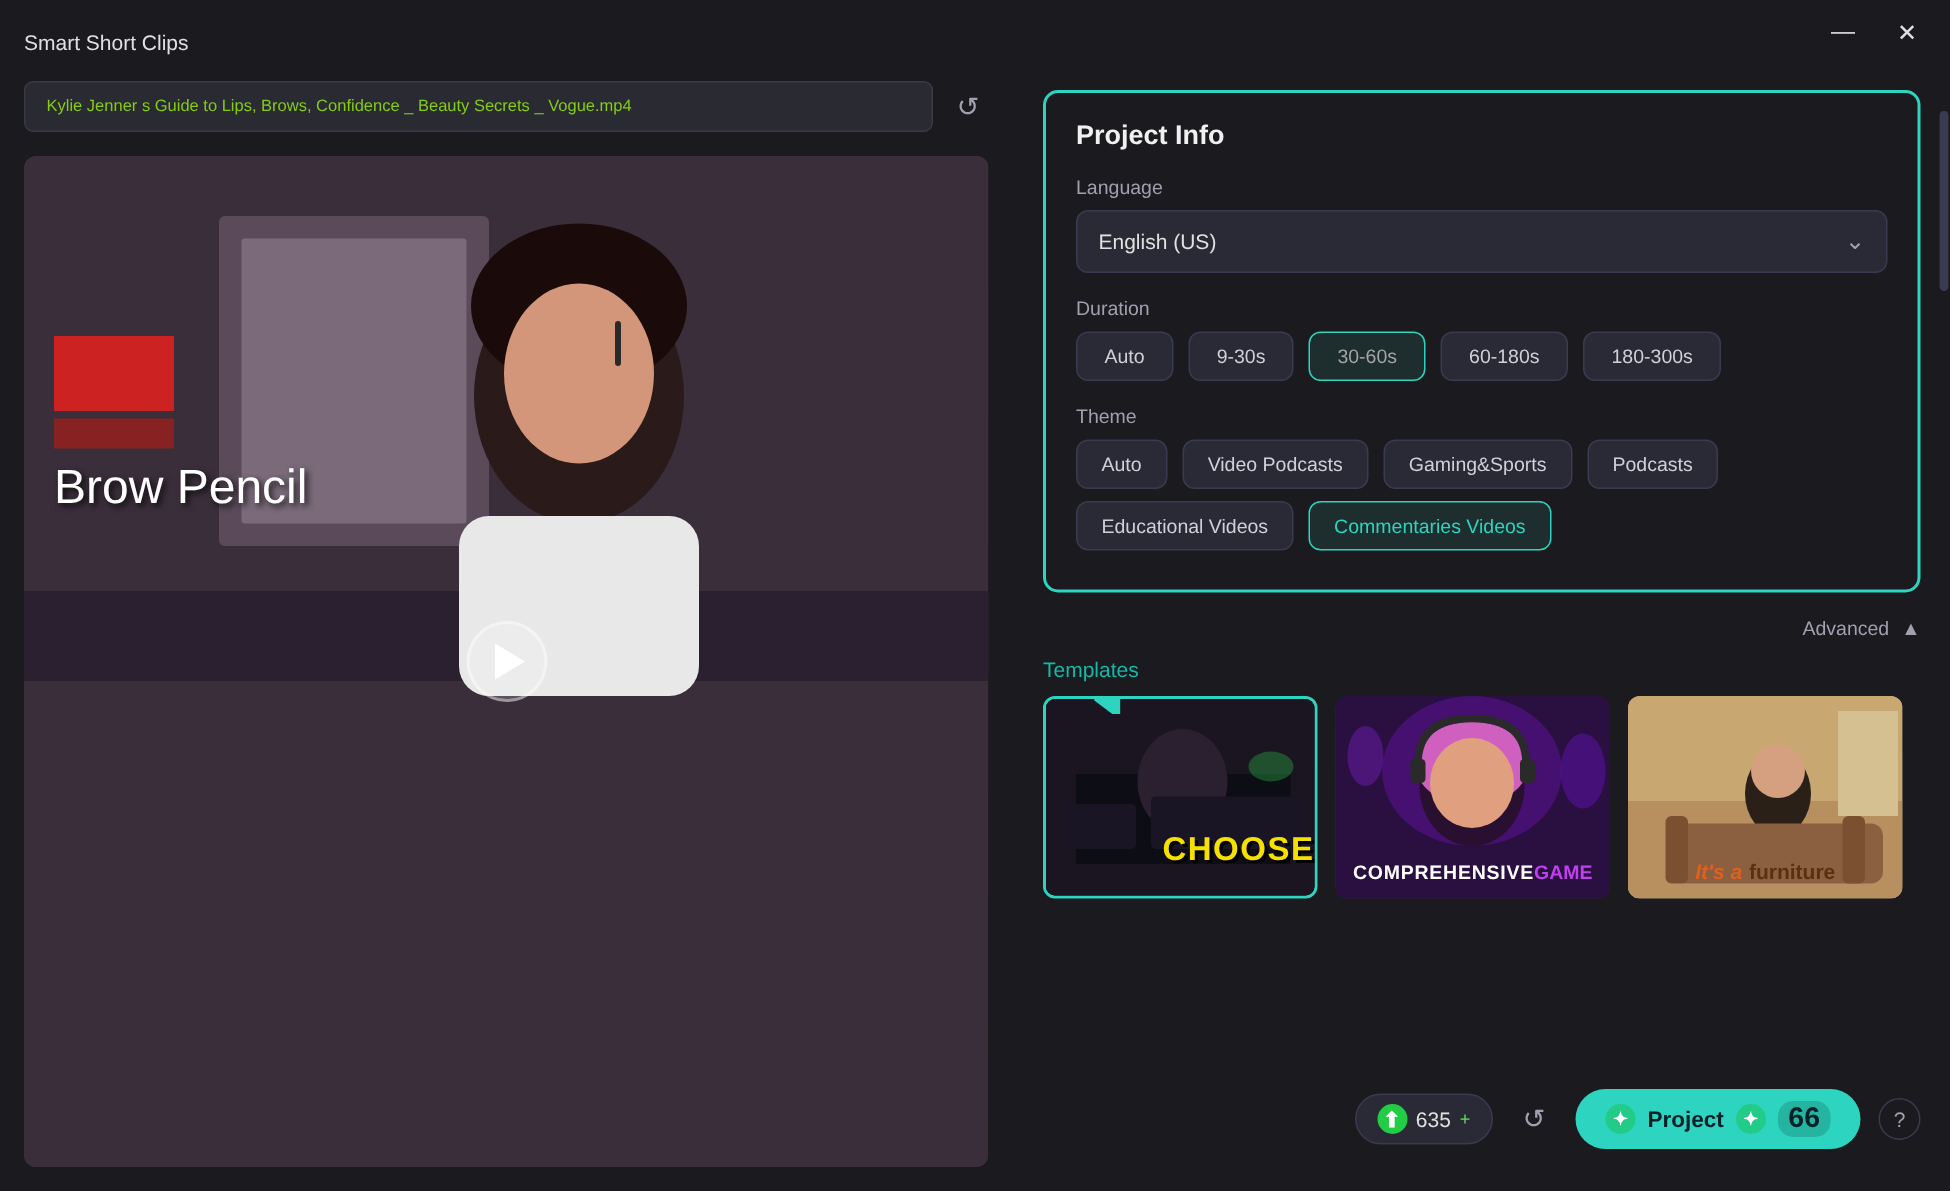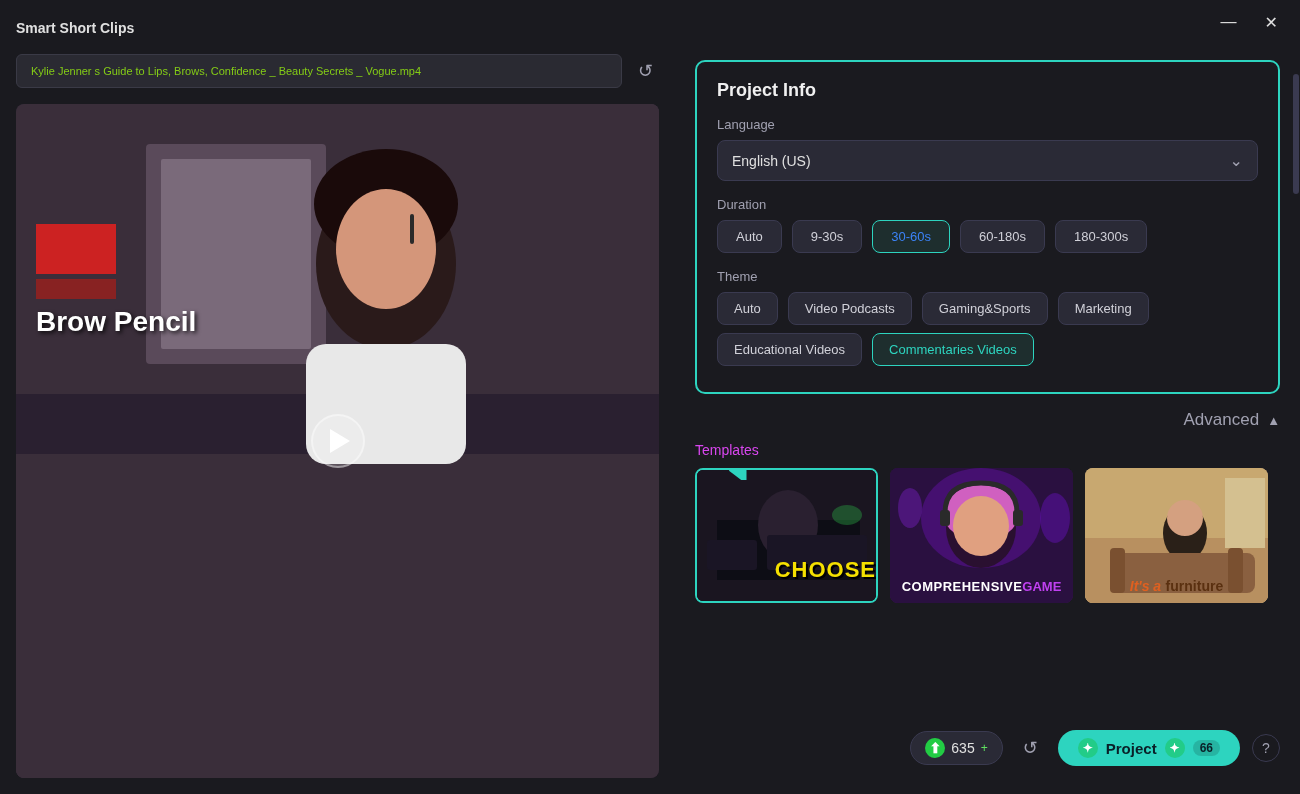--- a/index.html
+++ b/index.html
@@ -17,21 +17,21 @@
     .title-bar {
       display: flex;
       align-items: center;
       justify-content: space-between;
       padding: 12px 16px;
       background: #1a1a1f;
       height: 44px;
     }
     .title-bar-title {
       font-size: 14px;
-      font-weight: 700;
+      font-weight: 400;
       color: #e0e0e0;
       margin-top: 12px;
     }
     .title-bar-controls {
       display: flex;
       gap: 16px;
     }
     .title-bar-btn {
       background: none;
       border: none;
@@ -98,22 +98,22 @@
     .video-bg {
       width: 100%;
       height: 100%;
       background: linear-gradient(135deg, #2a2a36 0%, #3a3240 30%, #4a3a50 60%, #2a2230 100%);
       position: relative;
     }
     .brow-pencil-text {
       position: absolute;
       top: 30%;
       left: 20px;
-      font-size: 28px;
-      font-weight: 700;
+      font-size: 32px;
+      font-weight: 400;
       color: white;
       text-shadow: 2px 2px 4px rgba(0,0,0,0.8);
     }
     .play-btn-overlay {
       position: absolute;
       top: 50%;
       left: 50%;
       transform: translate(-50%, -50%);
       width: 54px;
       height: 54px;
@@ -239,21 +239,21 @@
       background: #2a2a36;
       border: 1px solid #3a3a50;
       border-radius: 8px;
       padding: 8px 18px;
       color: #d0d0d8;
       font-size: 13px;
       cursor: pointer;
     }
     .pill-btn.active {
       border-color: #2dd4bf;
-      color: #3b82f6;
+      color: #a3a3a3;
       background: #1e2e2e;
     }
 
     
     .theme-btn-group {
       display: flex;
       gap: 10px;
       flex-wrap: wrap;
       margin-bottom: 8px;
     }
@@ -274,36 +274,36 @@
 
     
     .advanced-row {
       display: flex;
       align-items: center;
       justify-content: flex-end;
       gap: 8px;
       margin-top: 4px;
     }
     .advanced-label {
-      font-size: 17px;
+      font-size: 13px;
       color: #a0a0b0;
       cursor: pointer;
     }
     .advanced-chevron {
       font-size: 13px;
       color: #a0a0b0;
     }
 
     
     .templates-section {
       flex: 1;
     }
     .templates-label {
       font-size: 14px;
-      color: #d946ef;
+      color: #14b8a6;
       margin-bottom: 10px;
     }
     .templates-grid {
       display: flex;
       gap: 12px;
     }
     .template-card {
       width: 183px;
       height: 135px;
       border-radius: 8px;
@@ -420,21 +420,21 @@
       align-items: center;
       justify-content: center;
       font-size: 12px;
       color: white;
       font-weight: 900;
     }
     .generate-count {
       background: rgba(0,0,0,0.15);
       border-radius: 10px;
       padding: 1px 7px;
-      font-size: 12px;
+      font-size: 19px;
     }
     .help-btn {
       width: 28px;
       height: 28px;
       border-radius: 50%;
       border: 1.5px solid #3a3a50;
       background: none;
       color: #a0a0b0;
       font-size: 14px;
       cursor: pointer;
@@ -523,21 +523,21 @@
         <button class="pill-btn active">30-60s</button>
         <button class="pill-btn">60-180s</button>
         <button class="pill-btn">180-300s</button>
       </div>
 
       <div class="field-label">Theme</div>
       <div class="theme-btn-group">
         <button class="theme-btn">Auto</button>
         <button class="theme-btn">Video Podcasts</button>
         <button class="theme-btn">Gaming&amp;Sports</button>
-        <button class="theme-btn">Marketing</button>
+        <button class="theme-btn">Podcasts</button>
       </div>
       <div class="theme-btn-group">
         <button class="theme-btn">Educational Videos</button>
         <button class="theme-btn active">Commentaries Videos</button>
       </div>
     </div>
 
     <div class="advanced-row">
       <span class="advanced-label">Advanced</span>
       <span class="advanced-chevron">▲</span>

